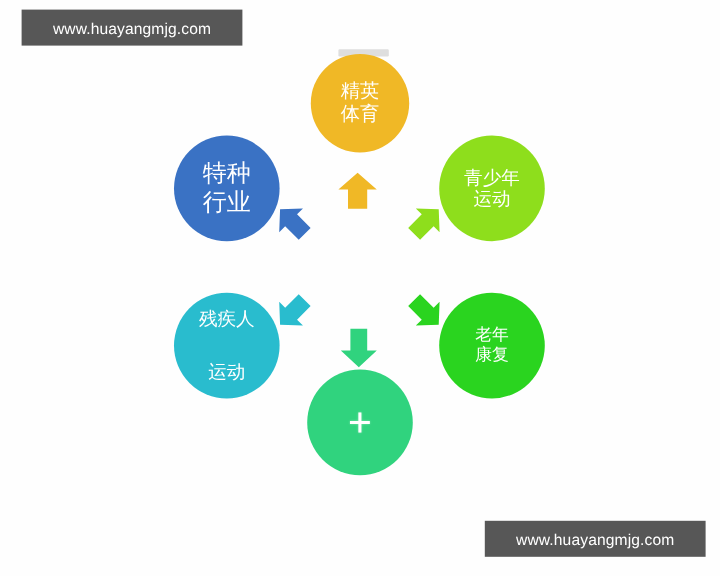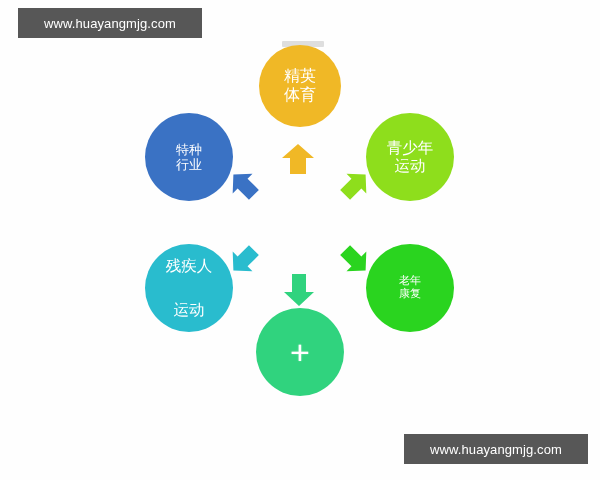--- a/index.html
+++ b/index.html
@@ -119,21 +119,21 @@
     font-size: 15.5px;
   }
 
   
   #node-bottomright {
     left: 366px;
     top: 244px;
     width: 88px;
     height: 88px;
     background: #2ad41f;
-    font-size: 11px;
+    font-size: 14px;
   }
 
   
   #node-bottom {
     left: 256px;
     top: 308px;
     width: 88px;
     height: 88px;
     background: #30d37e;
     font-size: 34px;
@@ -157,21 +157,21 @@
     gap: 25px;
   }
 
   
   #node-topleft {
     left: 145px;
     top: 113px;
     width: 88px;
     height: 88px;
     background: #3a72c4;
-    font-size: 13px;
+    font-size: 20px;
   }
 
   
   .arrow {
     position: absolute;
   }
 
   #arrow-up      { left: 281px; top: 143px; width: 34px;  height: 32px; }
   #arrow-down    { left: 283px; top: 273px; width: 32px;  height: 34px; }
   #arrow-upleft  { left: 227px; top: 168px; width: 34px;  height: 34px; }

